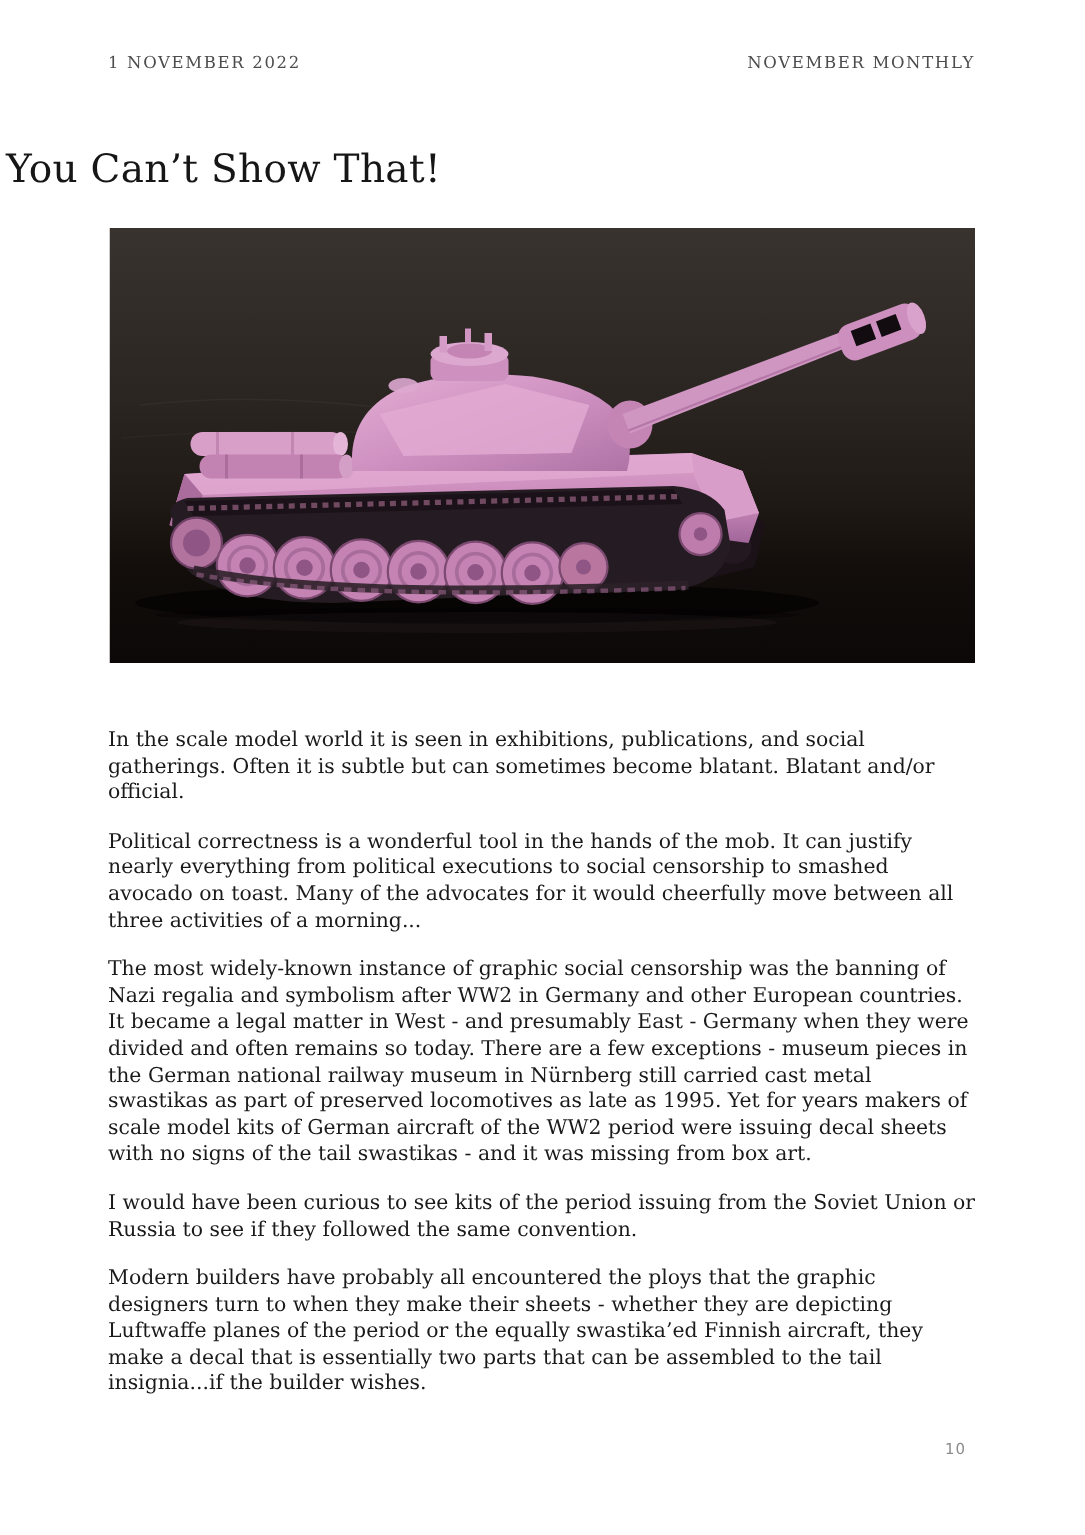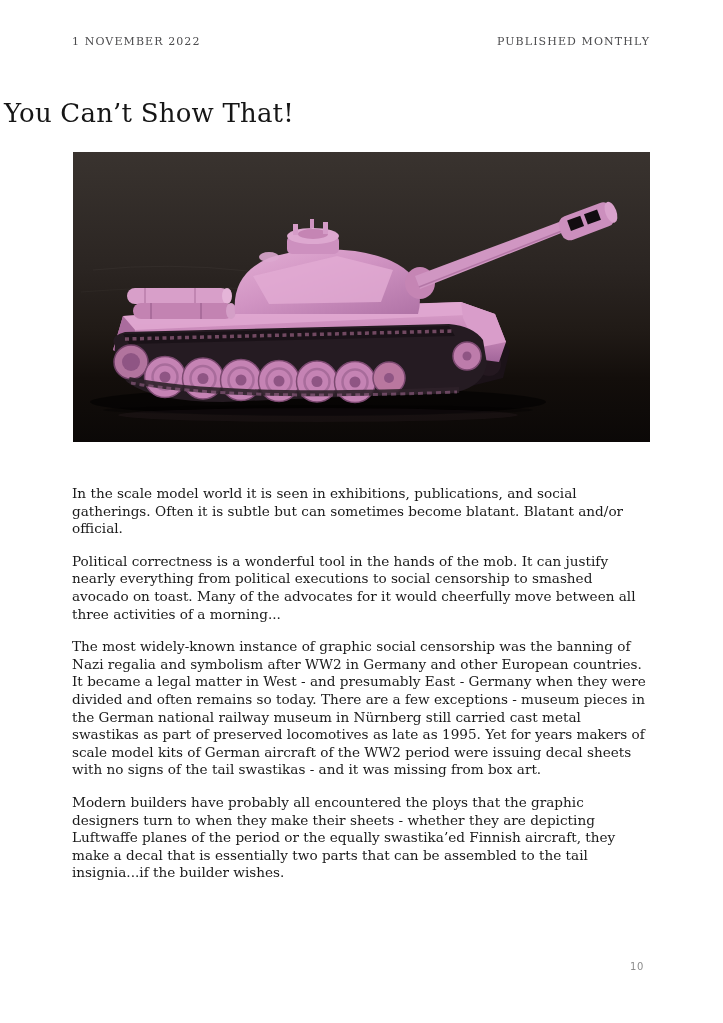--- a/index.html
+++ b/index.html
@@ -30,21 +30,21 @@
     font-family:"DejaVu Sans","Liberation Sans",sans-serif;
   }
 </style>
 </head>
 <body>
 
 <div class="page">
 
   <div class="header">
     <span>1 NOVEMBER 2022</span>
-    <span>PUBLISHED MONTHLY</span>
+    <span>NOVEMBER MONTHLY</span>
   </div>
 
   <h1 class="title">You Can’t Show That!</h1>
 
   <div class="photo" role="img" aria-label="Pink scale model of a Soviet IS-2 heavy tank photographed against a dark background">
     <svg width="577" height="290" viewBox="0 0 577 290" xmlns="http://www.w3.org/2000/svg">
       <defs>
         <linearGradient id="bg" x1="0" y1="0" x2="0" y2="1">
           <stop offset="0" stop-color="#39332f"></stop>
           <stop offset="0.40" stop-color="#2b2522"></stop>
@@ -147,18 +147,19 @@
 
       <ellipse cx="245" cy="258" rx="215" ry="5" fill="#000000" opacity="0.3"></ellipse>
       <ellipse cx="245" cy="263" rx="200" ry="7" fill="#b2749e" opacity="0.06"></ellipse>
     </svg>
   </div>
 
   <div class="body">
     <p>In the scale model world it is seen in exhibitions, publications, and social gatherings. Often it is subtle but can sometimes become blatant. Blatant and/or official.</p>
     <p>Political correctness is a wonderful tool in the hands of the mob. It can justify nearly everything from political executions to social censorship to smashed avocado on toast. Many of the advocates for it would cheerfully move between all three activities of a morning...</p>
     <p>The most widely-known instance of graphic social censorship was the banning of Nazi regalia and symbolism after WW2 in Germany and other European countries. It became a legal matter in West - and presumably East - Germany when they were divided and often remains so today. There are a few exceptions - museum pieces in the German national railway museum in Nürnberg still carried cast metal swastikas as part of preserved locomotives as late as 1995. Yet for years makers of scale model kits of German aircraft of the WW2 period were issuing decal sheets with no signs of the tail swastikas - and it was missing from box art.</p>
+    <p>I would have been curious to see kits of the period issuing from the Soviet Union or Russia to see if they followed the same convention.</p>
     <p>Modern builders have probably all encountered the ploys that the graphic designers turn to when they make their sheets - whether they are depicting Luftwaffe planes of the period or the equally swastika’ed Finnish aircraft, they make a decal that is essentially two parts that can be assembled to the tail insignia...if the builder wishes.</p>
   </div>
 
   <div class="page-number">10</div>
 
 </div>
 
 </body></html>

